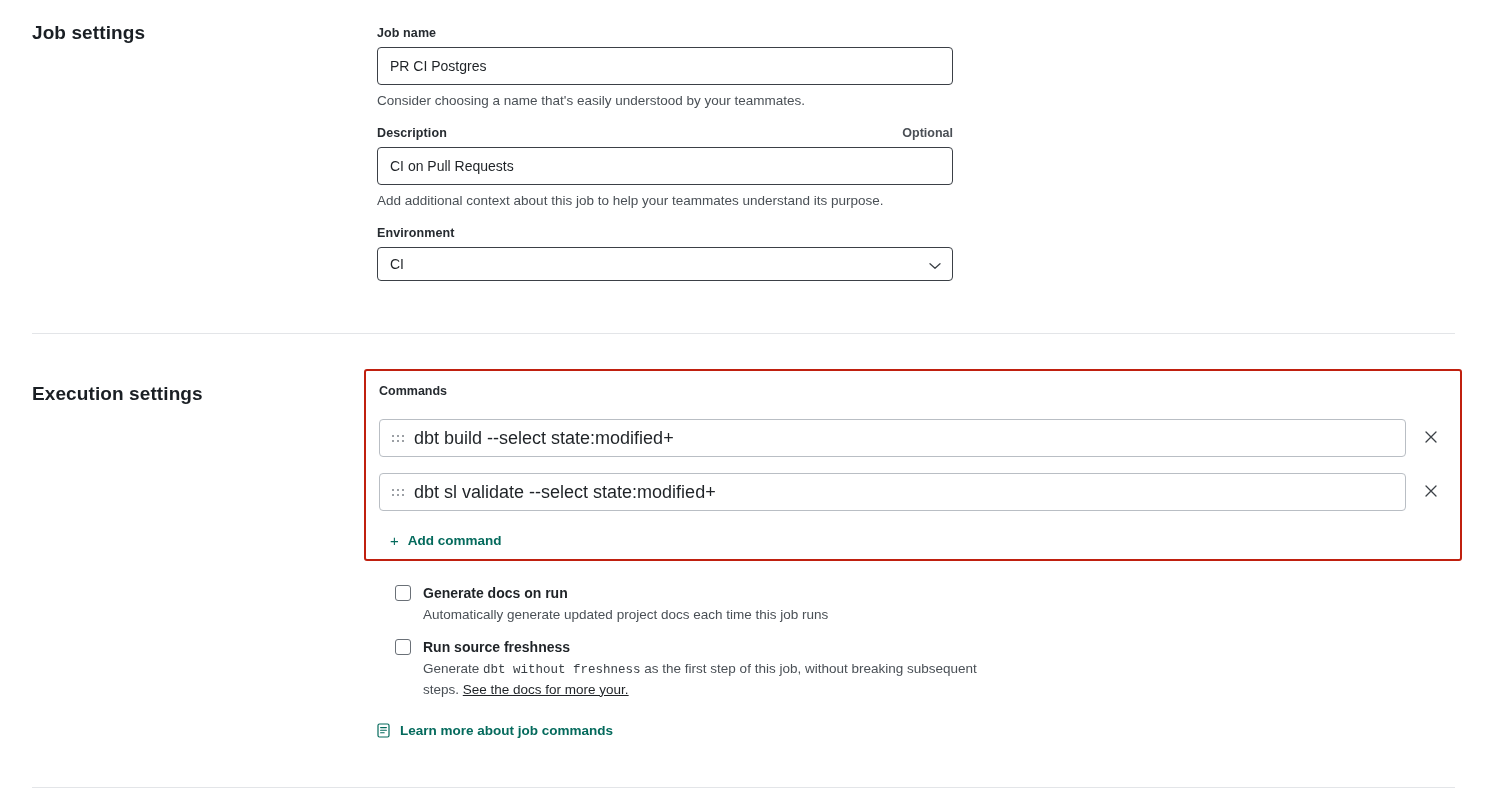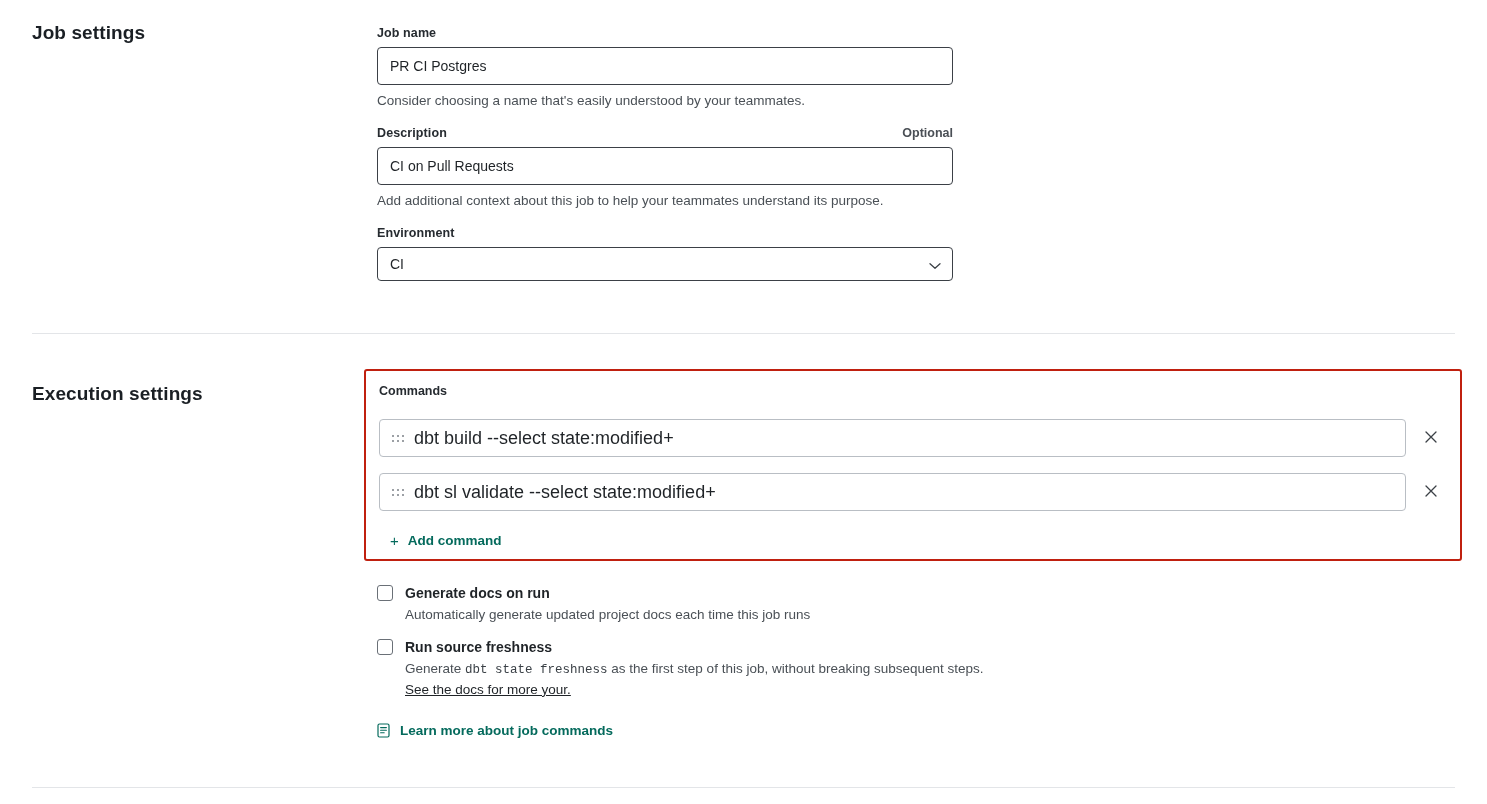--- a/index.html
+++ b/index.html
@@ -198,21 +198,21 @@
     font-family: "Liberation Sans", sans-serif;
   }
   .add-plus {
     font-size: 15px;
     line-height: 1;
     color: #046a5c;
     font-weight: normal;
   }
 
   
-  .check-block { position: absolute; left: 377px; }
+  .check-block { position: absolute; left: 395px; }
   #check-docs { top: 585px; }
   #check-fresh { top: 639px; }
 
   .check-head {
     display: flex;
     align-items: center;
     gap: 12px;
   }
   .checkbox {
     width: 16px;
@@ -360,21 +360,21 @@
       <span class="check-title">Generate docs on run</span>
     </div>
     <div class="check-desc">Automatically generate updated project docs each time this job runs</div>
   </div>
 
   <div class="check-block" id="check-fresh">
     <div class="check-head">
       <span class="checkbox"></span>
       <span class="check-title">Run source freshness</span>
     </div>
-    <div class="check-desc"><span>Generate </span><code class="mono">dbt state freshness</code><span> as the first step of this job, without breaking subsequent steps. </span><a class="inline-link">See the docs for more your.</a></div>
+    <div class="check-desc"><span>Generate </span><code class="mono">dbt without freshness</code><span> as the first step of this job, without breaking subsequent steps. </span><a class="inline-link">See the docs for more your.</a></div>
   </div>
 
   <div class="learn-more">
     <span class="doc-icon">
       <svg width="13" height="15" viewBox="0 0 13 15">
         <rect x="1" y="1" width="11" height="13" rx="1.5" fill="none" stroke="#046a5c" stroke-width="1.2"></rect>
         <path d="M3.6 4.6h5.8M3.6 7.2h5.8M3.6 9.8h3.6" stroke="#046a5c" stroke-width="1.1" stroke-linecap="round"></path>
       </svg>
     </span>
     <span>Learn more about job commands</span>

